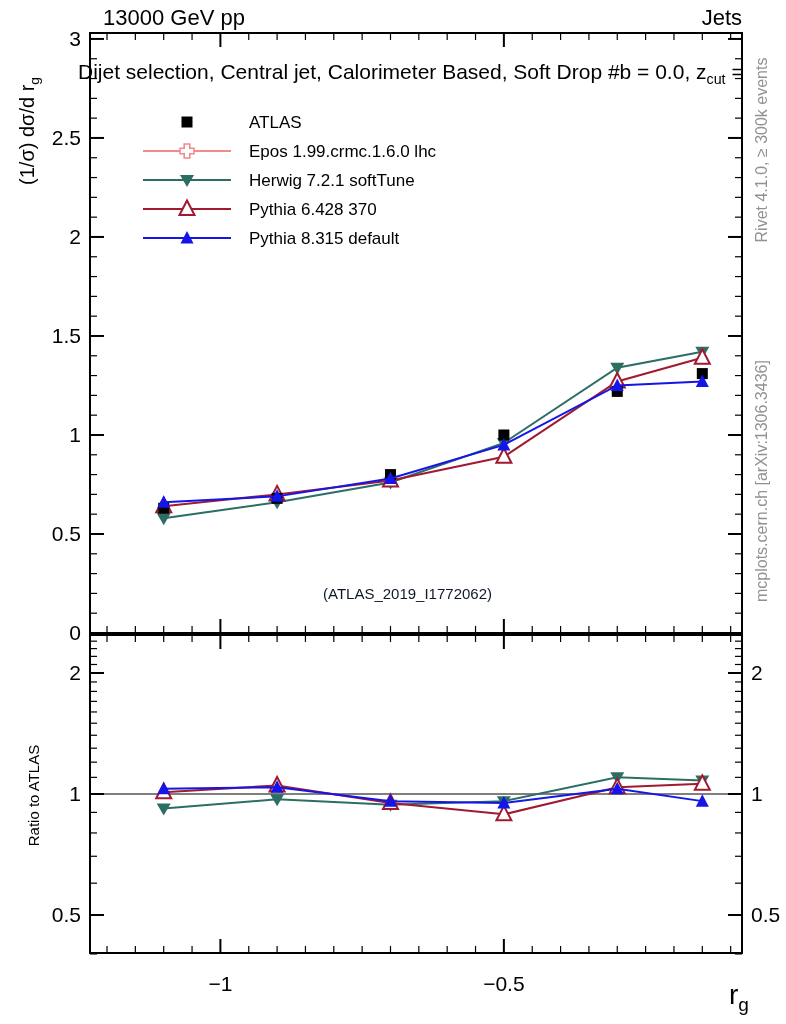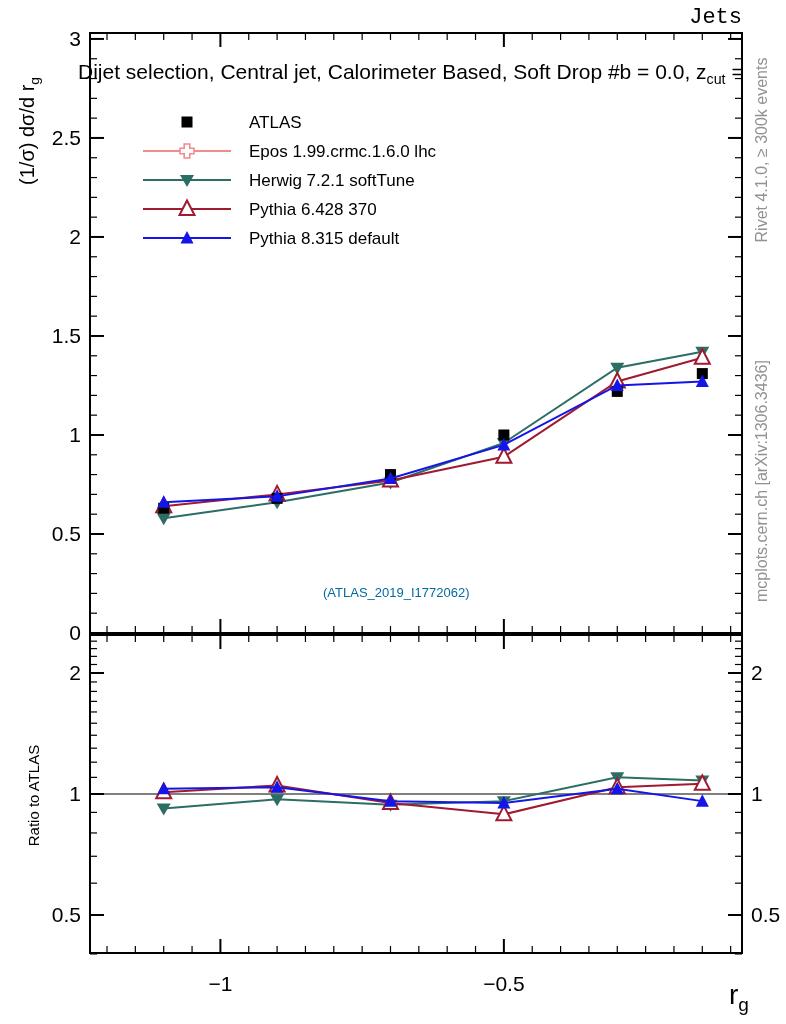--- a/index.html
+++ b/index.html
@@ -7,21 +7,21 @@
     position:relative;width:786px;height:1024px;background:#ffffff;
     font-family:"Liberation Sans","DejaVu Sans",sans-serif;color:#000;
     overflow:hidden;
   }
   .abs{position:absolute;white-space:nowrap;}
   .hdr{font-size:22px;}
   .ptitle{font-size:21px;}
   .ptitle sub,.sublab sub{font-size:0.68em;}
   .rot{transform:rotate(-90deg);transform-origin:center;text-align:center;}
   .gray{color:#929292;}
-  .wm{color:#0369a1;font-size:13px;}
+  .wm{color:#0f172a;font-size:15px;}
   svg{position:absolute;left:0;top:0;}
   svg text{font-family:"Liberation Sans","DejaVu Sans",sans-serif;}
 </style>
 </head>
 <body>
 
 <div id="fig">
 
   <svg id="plot" width="786" height="1024">
       <g>
@@ -329,21 +329,22 @@
           <text x="249" y="215" font-size="17" text-anchor="start" fill="#000">Pythia 6.428 370</text>
         </g>
         <g>
           <line x1="143" y1="238" x2="231" y2="238" stroke="#1515e8" stroke-width="2"></line>
           <polygon points="180.5,243.5 193.5,243.5 187,231" fill="#1515e8"></polygon>
           <text x="249" y="244" font-size="17" text-anchor="start" fill="#000">Pythia 8.315 default</text>
         </g>
       </g>
     </svg>
 
-  <div class="abs hdr" style="right:44px;top:5px;font-family:Liberation Mono, monospace;">Jets</div>
+  <div class="abs hdr" style="left:103px;top:5px;">13000 GeV pp</div>
+  <div class="abs hdr" style="right:44px;top:5px;">Jets</div>
 
   <div class="abs ptitle" style="left:34px;top:60px;margin-left:44px;"><span>Dijet selection, Central jet, Calorimeter Based, Soft Drop #b = 0.0, z</span><sub>cut</sub><span> =</span></div>
 
   <div class="abs rot sublab" style="left:-83px;top:120px;width:220px;height:22px;font-size:20px;"><span>(1/σ) dσ/d r</span><sub>g</sub></div>
 
   <div class="abs rot" style="left:-52px;top:787px;width:170px;height:17px;font-size:15px;">Ratio to ATLAS</div>
 
   <div class="abs rot gray" style="left:642px;top:141px;width:240px;height:18px;font-size:16px;">Rivet 4.1.0, ≥ 300k events</div>
   <div class="abs rot gray" style="left:642px;top:473px;width:240px;height:18px;font-size:16px;">mcplots.cern.ch [arXiv:1306.3436]</div>
 

